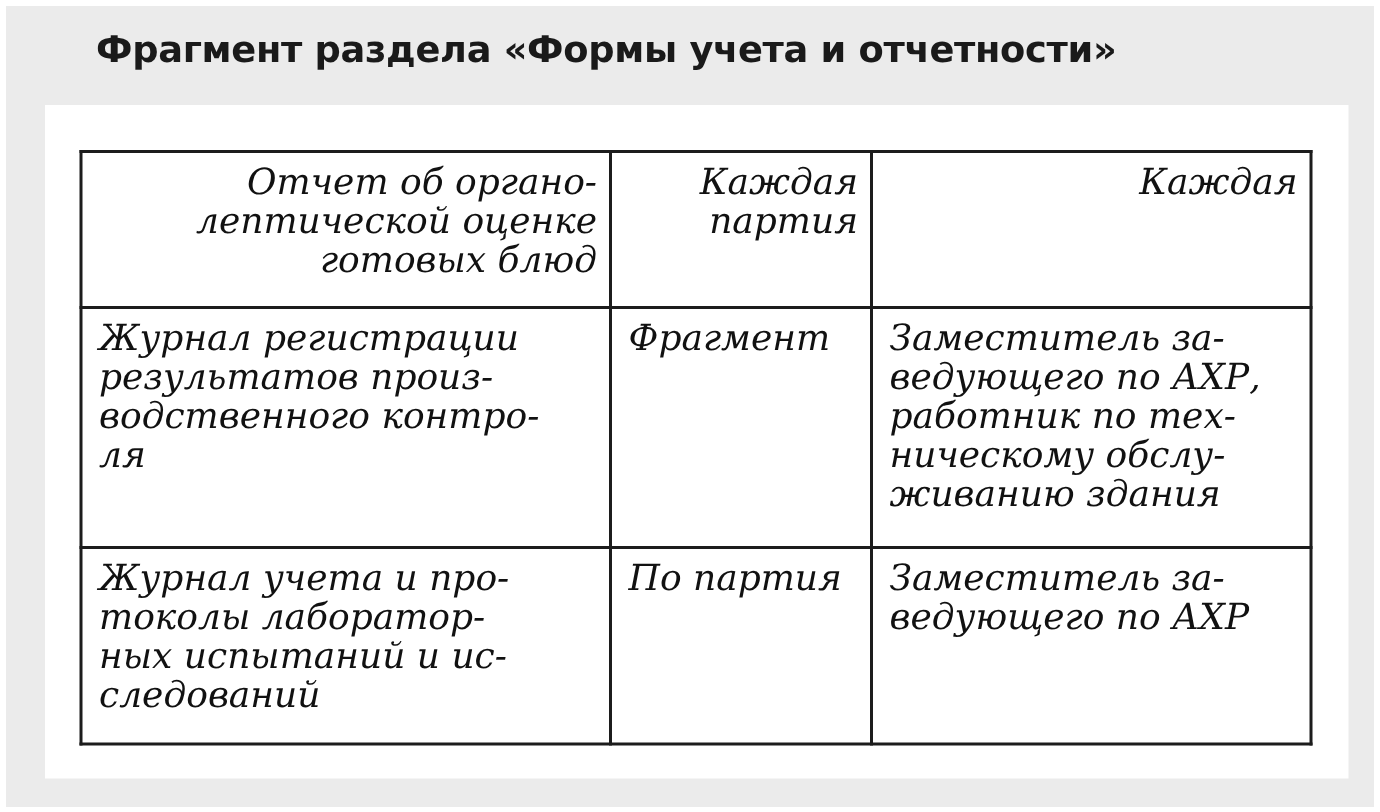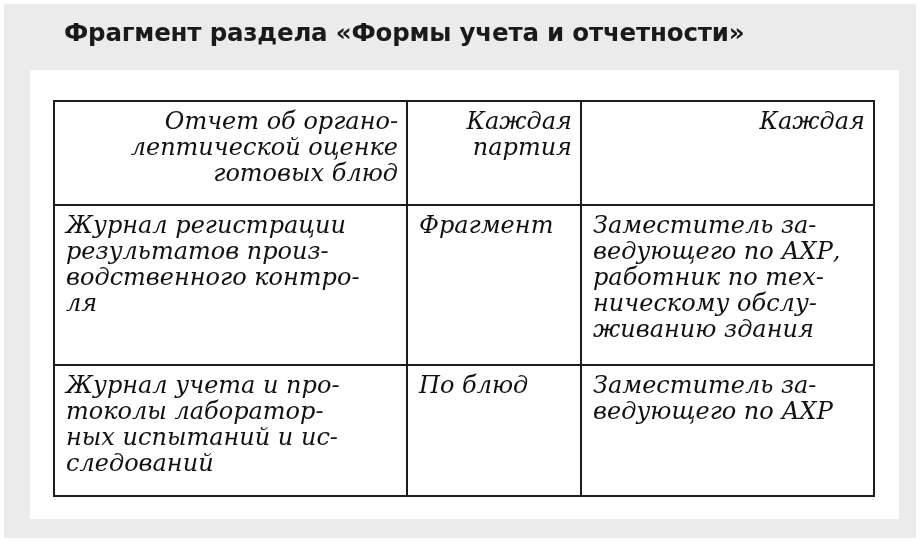--- a/index.html
+++ b/index.html
@@ -101,20 +101,20 @@
 ведующего по АХР,
 работник по тех-
 ническому обслу-
 живанию здания</td>
         </tr>
         <tr class="row-3">
           <td>Журнал учета и про-
 токолы лаборатор-
 ных испытаний и ис-
 следований</td>
-          <td>По блюд</td>
+          <td>По партия</td>
           <td>Заместитель за-
 ведующего по АХР</td>
         </tr>
       </tbody>
     </table>
   </div>
 </div>
 
 </body></html>

